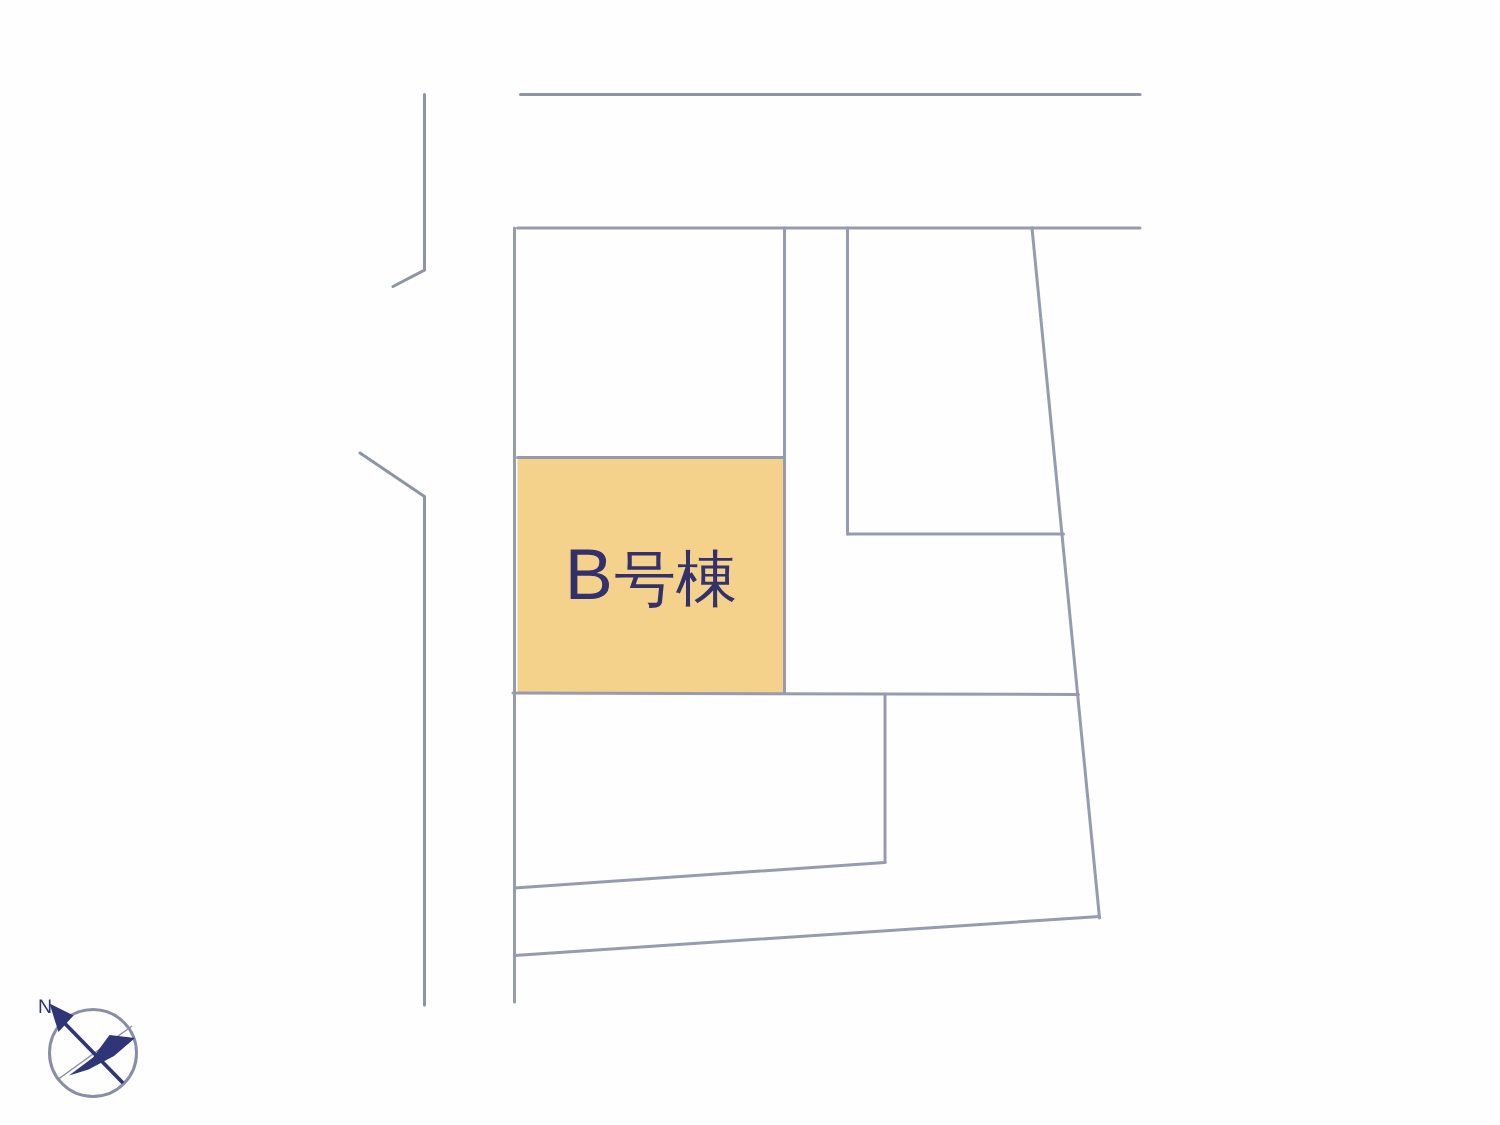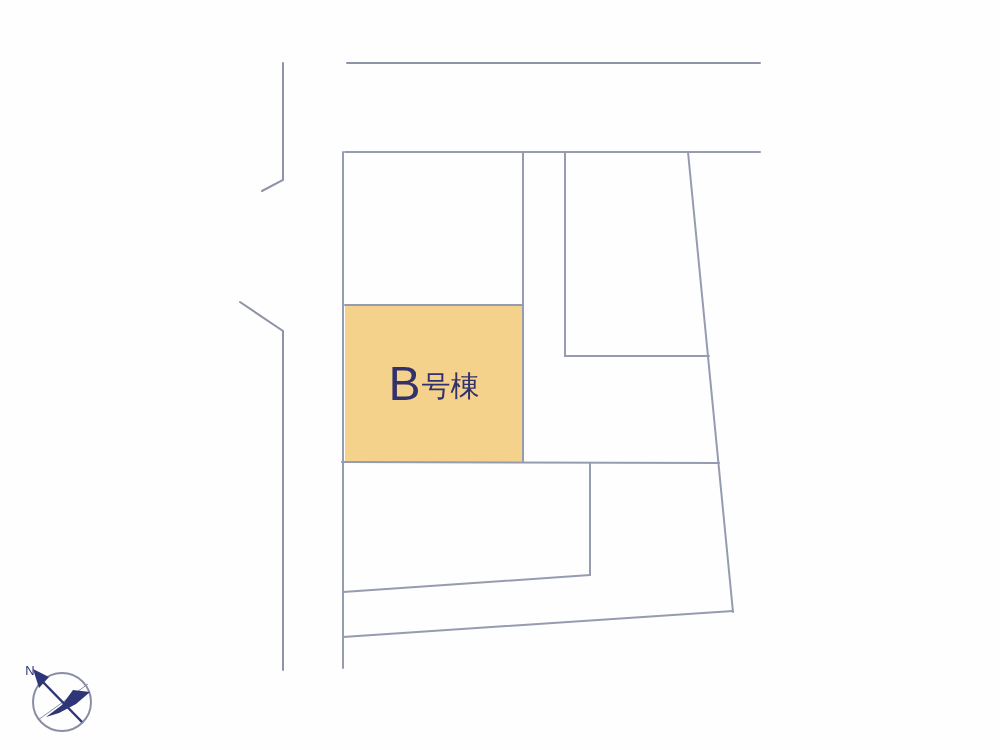--- a/index.html
+++ b/index.html
@@ -43,21 +43,21 @@
     pointer-events:none;
     user-select:none;
   }
   .lot-b-label .letter{
     font-size:48px;
     line-height:1;
     font-weight:500;
     letter-spacing:1px;
   }
   .lot-b-label .kanji{
-    font-size:29px;
+    font-size:41px;
     line-height:1;
     font-weight:500;
     margin-top:6px;
   }
 </style>
 </head>
 <body>
 
 <div class="stage">
 

